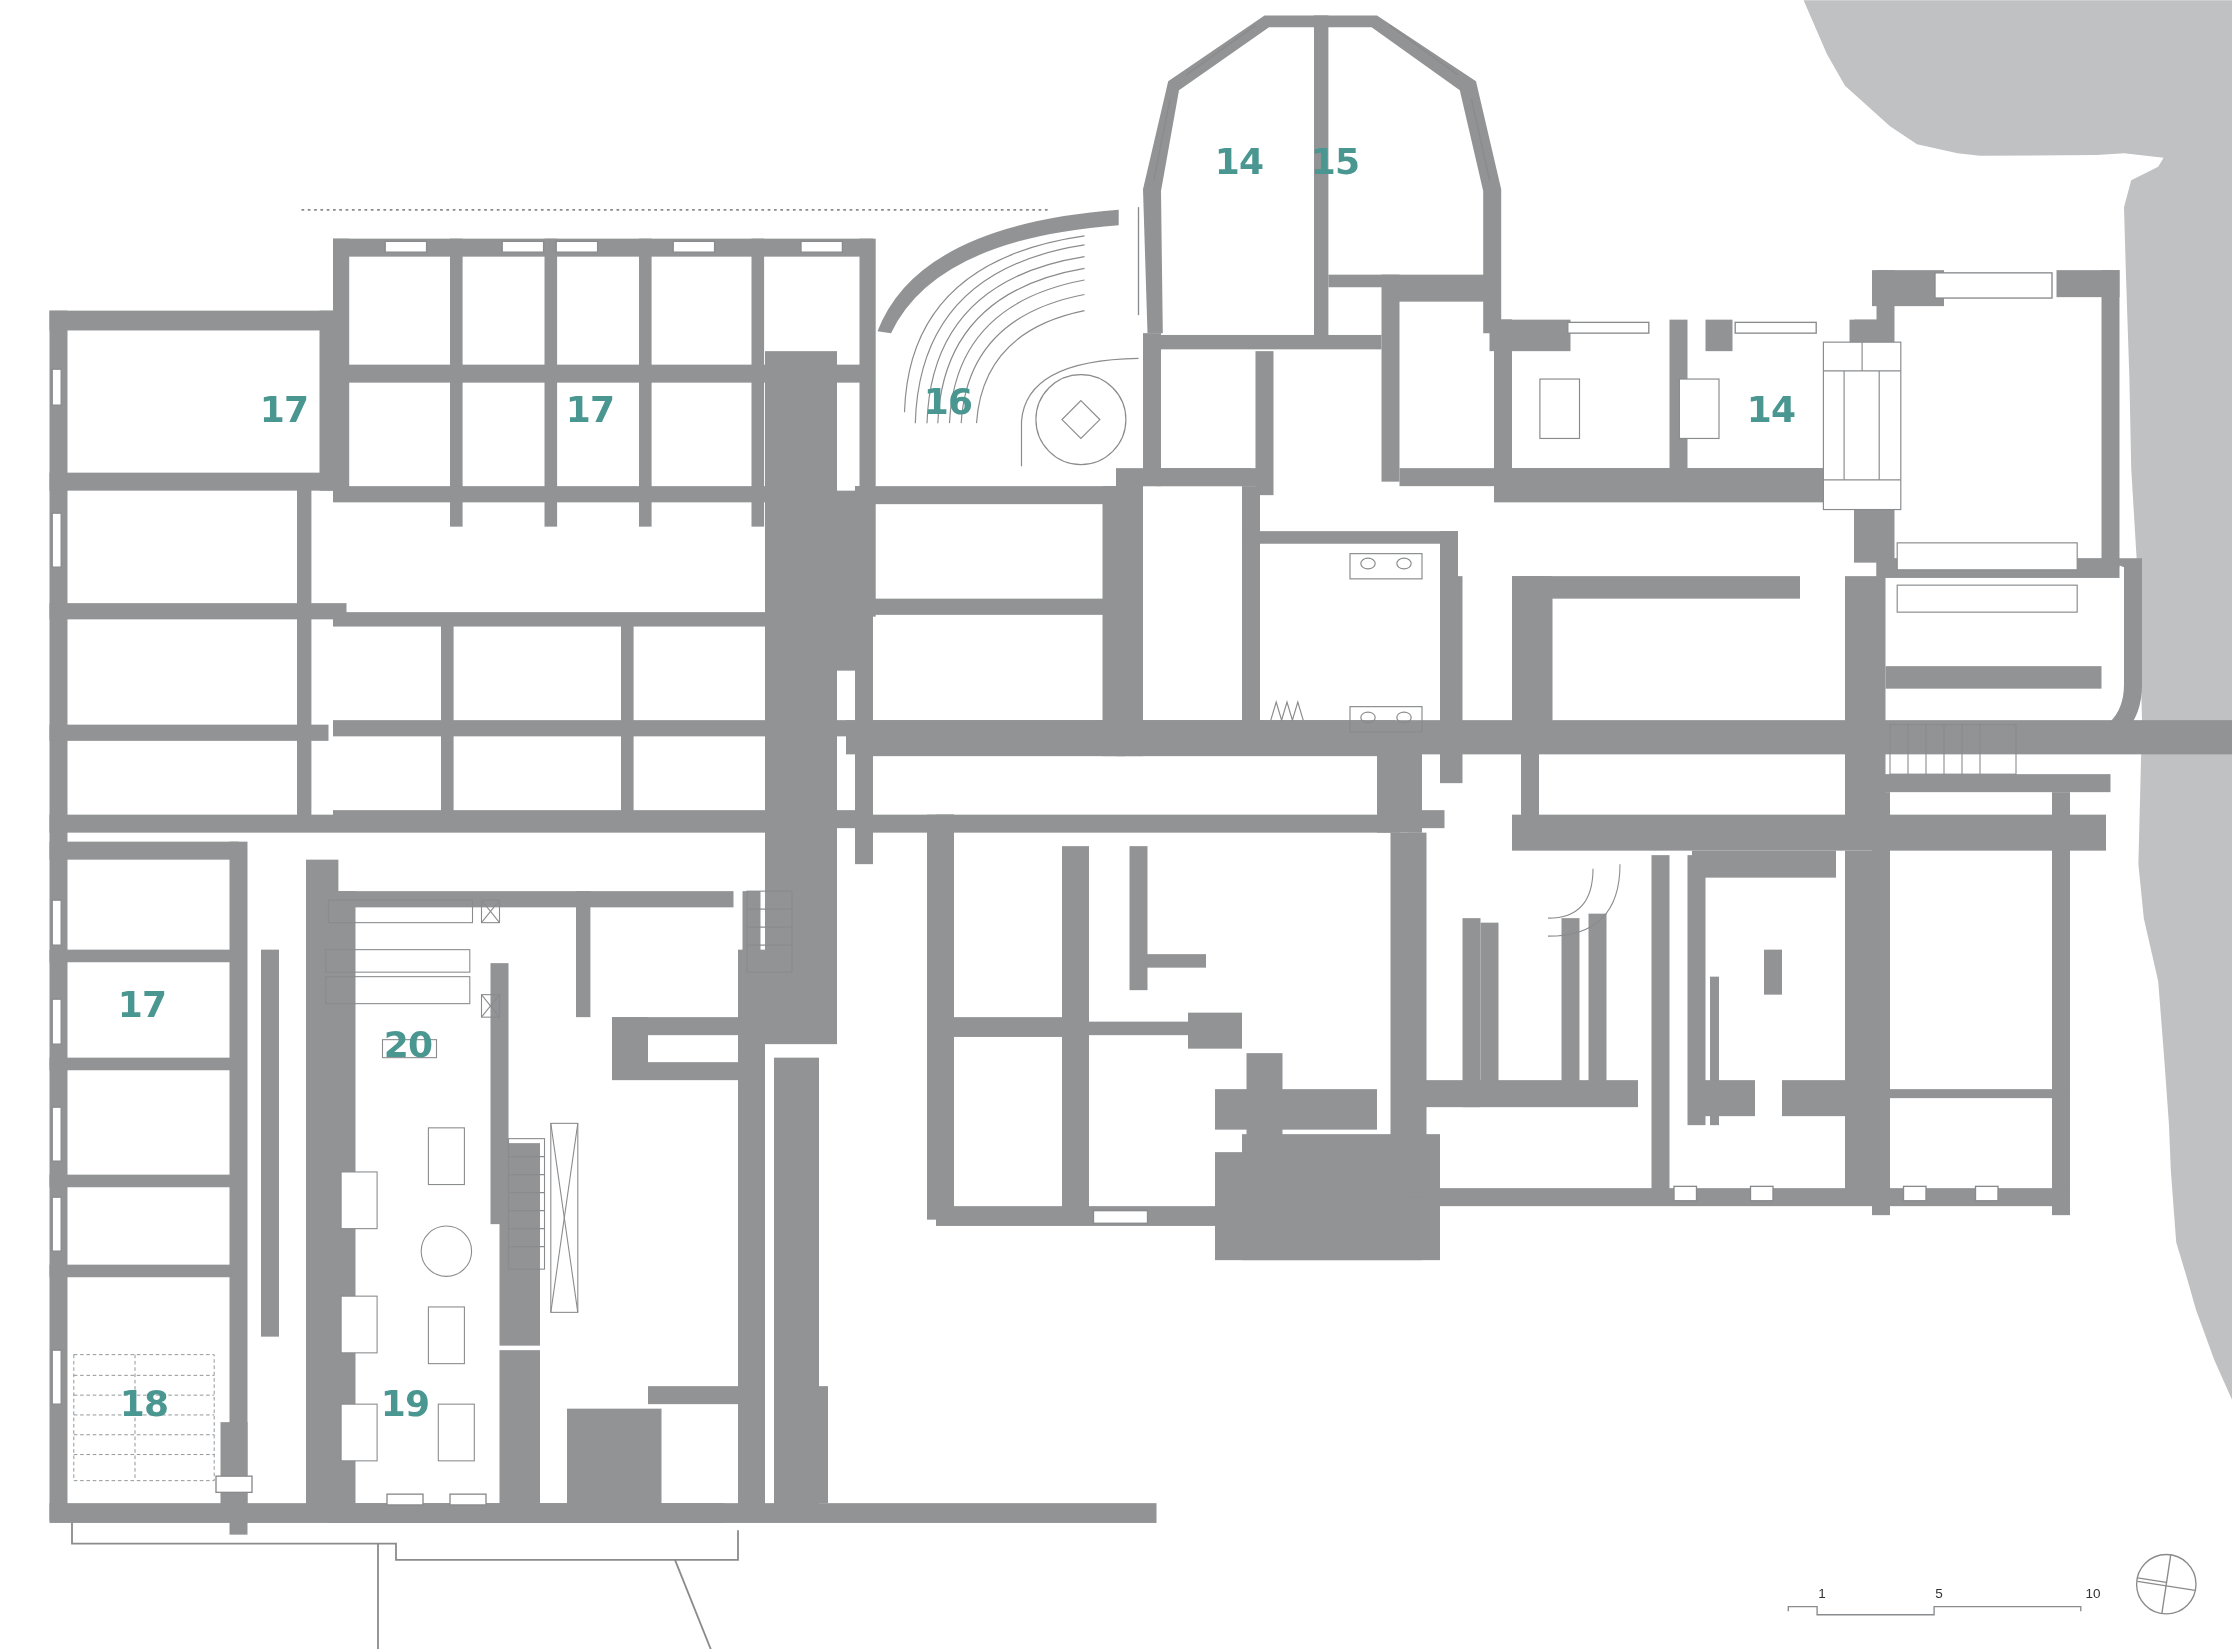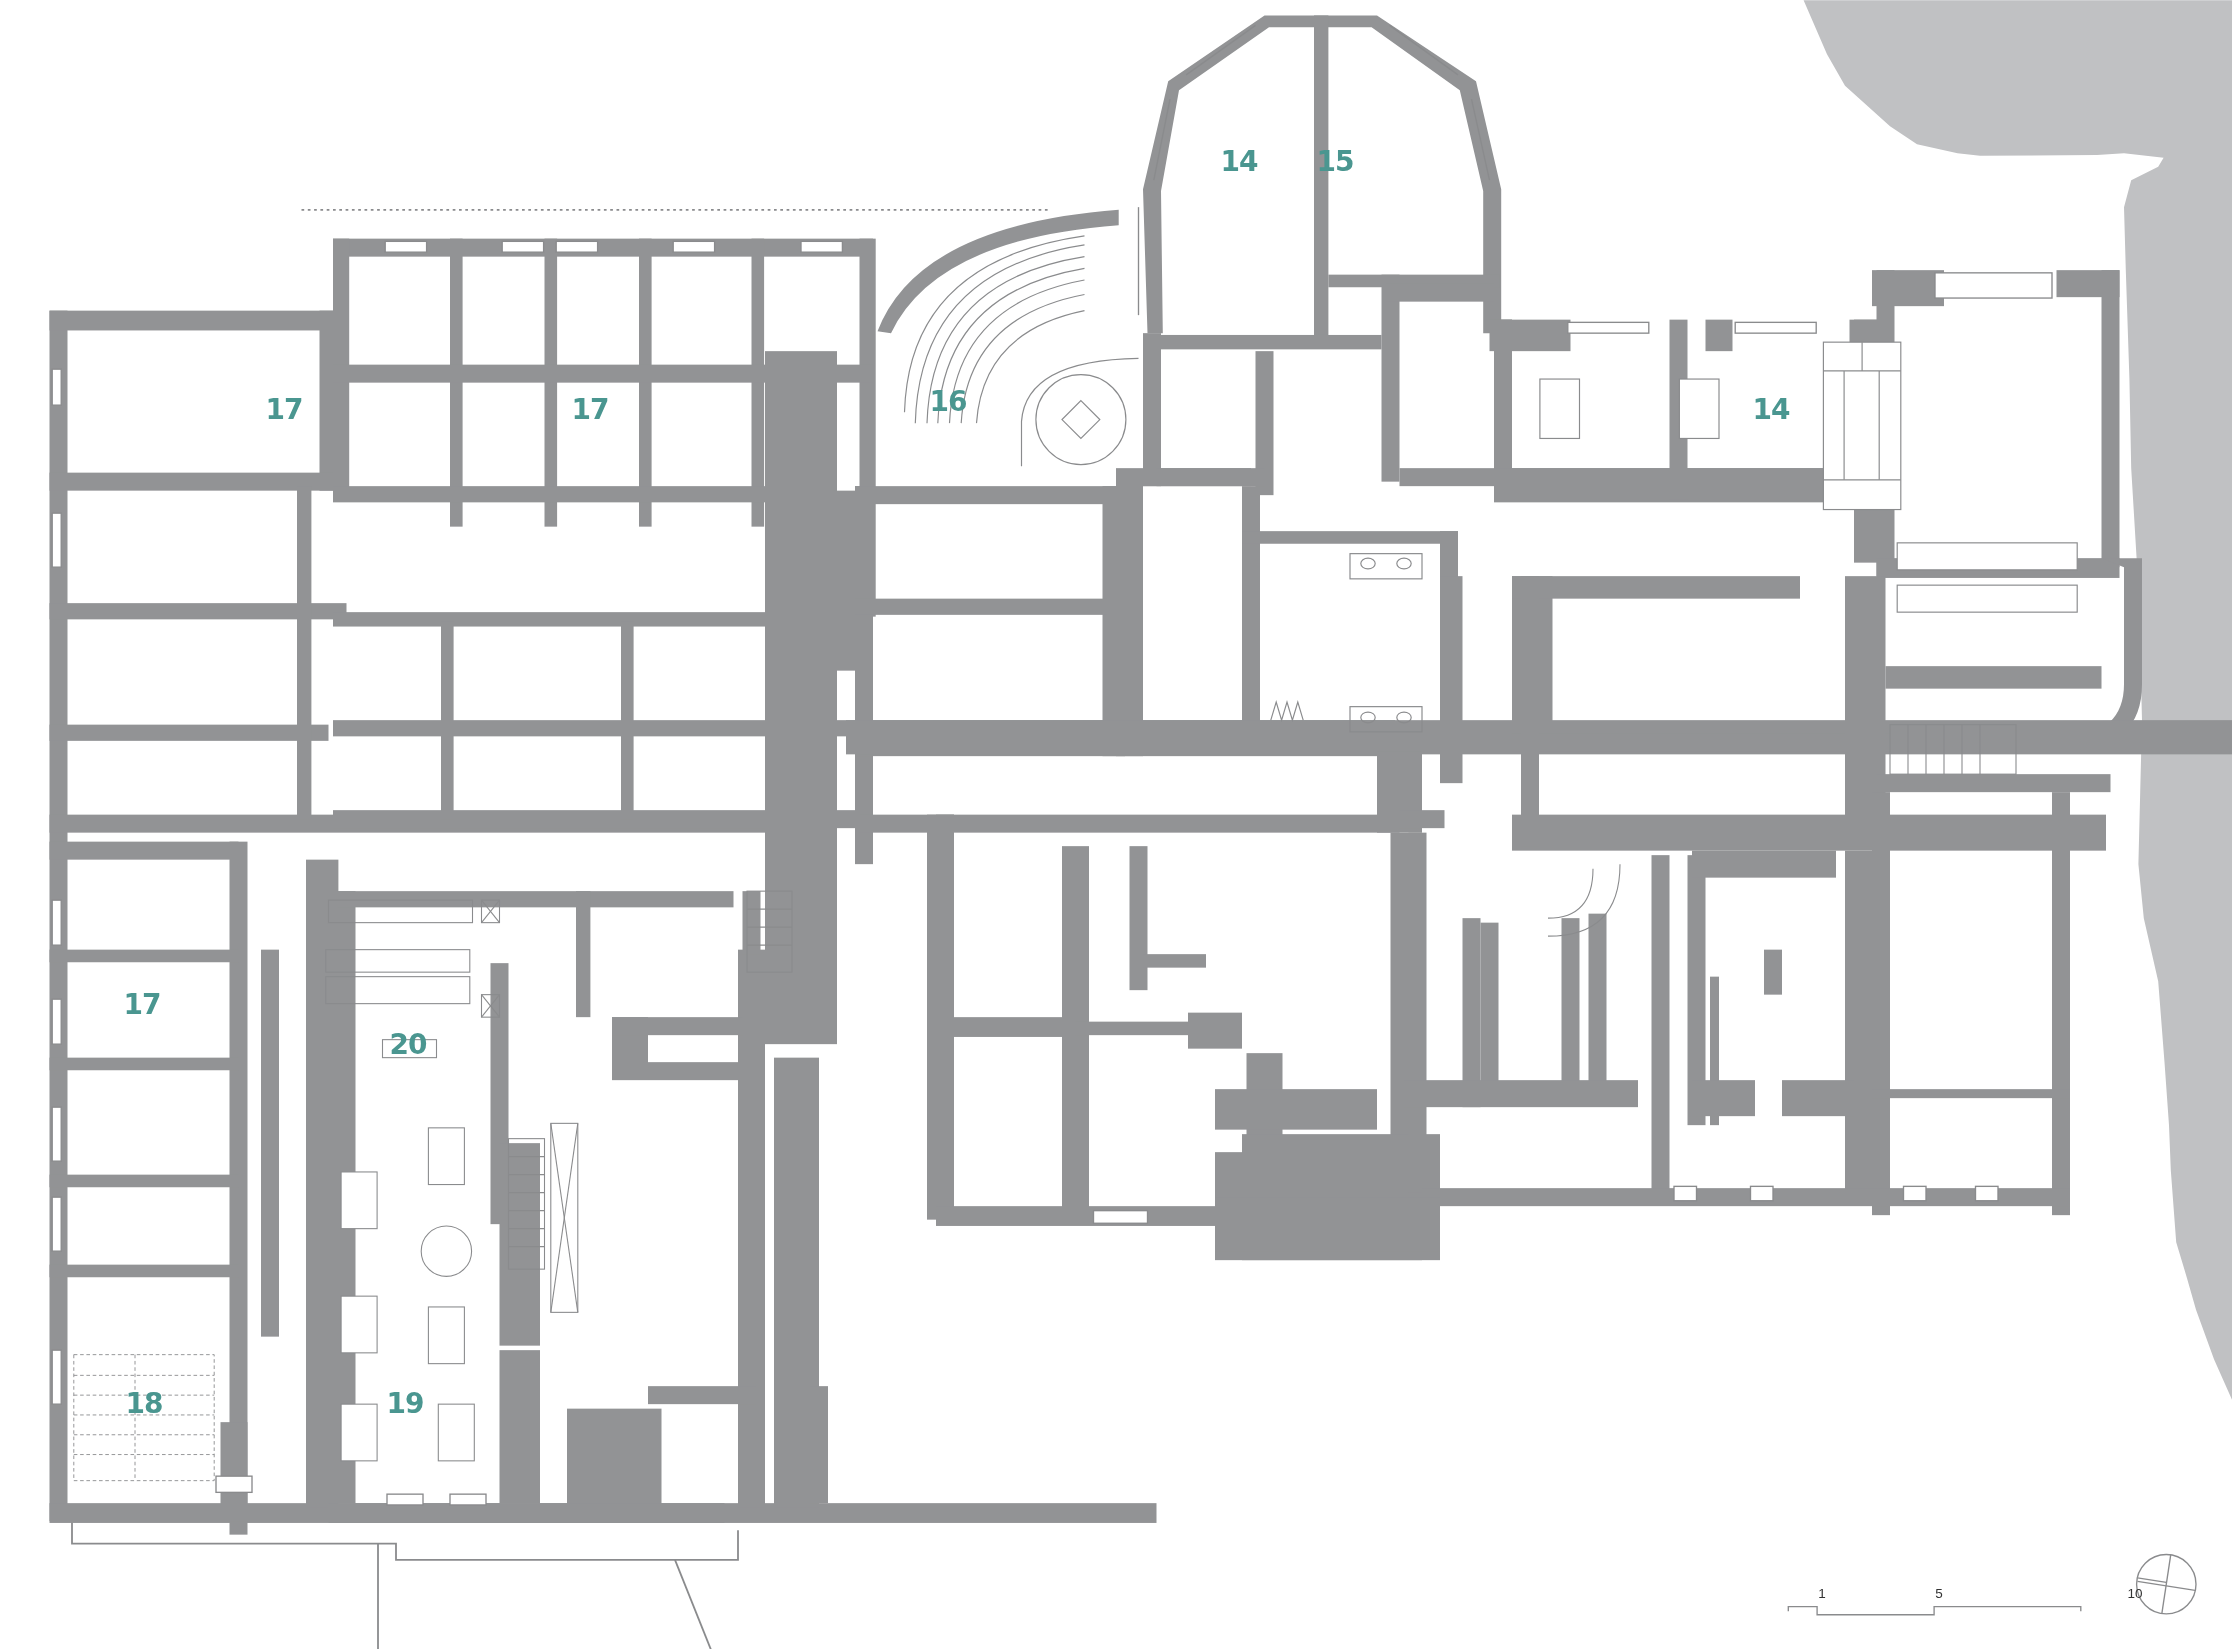--- a/index.html
+++ b/index.html
@@ -2,21 +2,21 @@
 <html style="font-size:14.4px"><head>
 <meta charset="utf-8">
 <style>
   html, body { margin: 0; padding: 0; background: #ffffff; }
   body { width: 2232px; height: 1650px; position: relative; overflow: hidden; font-family: "Liberation Sans", sans-serif; }
   #plan { position: absolute; left: 0; top: 0; width: 2232px; height: 1650px; }
   .room-label {
     position: absolute;
     font-family: "DejaVu Sans", sans-serif;
     font-weight: bold;
-    font-size: 28px;
+    font-size: 36px;
     letter-spacing: -0.9px;
     color: #4a9690;
     transform: translate(-50%, -50%);
     line-height: 1;
     white-space: nowrap;
   }
   .scale-num {
     position: absolute;
     font-family: "Liberation Sans", sans-serif;
     font-size: 13.5px;
@@ -335,15 +335,15 @@
   <div class="room-label" style="left:1771px;top:410px;">14</div>
   <div class="room-label" style="left:142px;top:1005px;">17</div>
   <div class="room-label" style="left:408px;top:1005px;margin-top:40px;">20</div>
   <div class="room-label" style="left:144px;top:1404px;">18</div>
   <div class="room-label" style="left:405px;top:1404px;">19</div>
 </div>
 
 <div>
   <div class="scale-num" style="left:1822px;top:1586px;">1</div>
   <div class="scale-num" style="left:1939px;top:1586px;">5</div>
-  <div class="scale-num" style="left:2093px;top:1586px;margin-left:42px;">10</div>
+  <div class="scale-num" style="left:2093px;top:1586px;">10</div>
 </div>
 
 
 </body></html>

